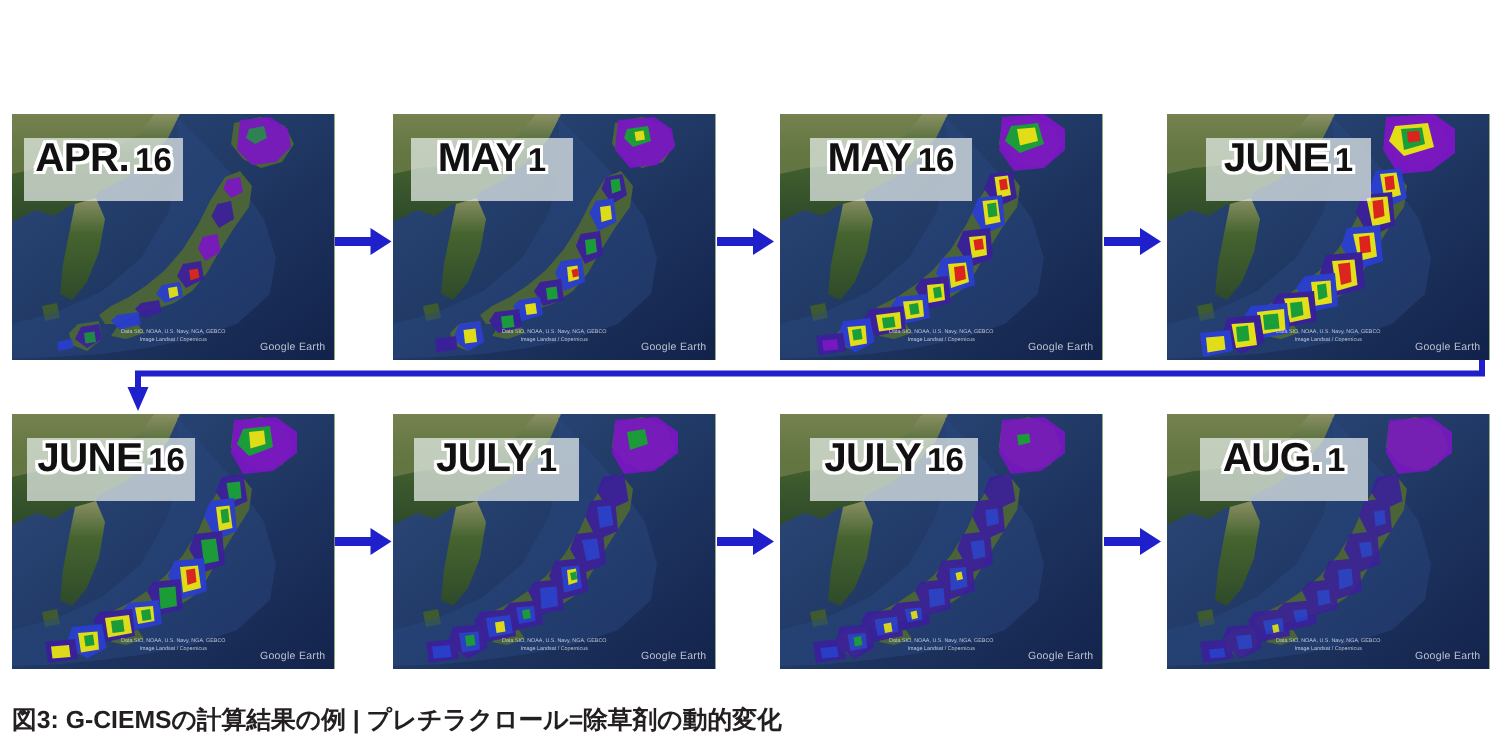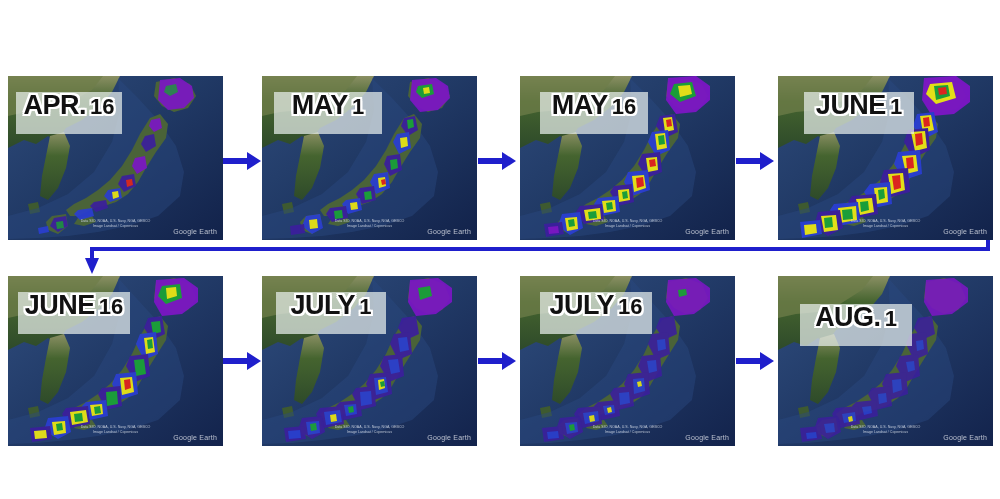--- a/index.html
+++ b/index.html
@@ -528,24 +528,25 @@
         <path d="M84,131 L93,130 L94,137 L86,139 Z" fill="#2a3ed0"></path>
         <path d="M58,132 L80,130 L82,148 L62,152 L54,138 Z" fill="#3b1f9c"></path>
         <path d="M64,138 L77,136 L78,145 L66,147 Z" fill="#2a3ed0"></path>
         <path d="M70,141 L74,140 L75,145 L71,146 Z" fill="#e8e317"></path>
         <path d="M40,142 L60,140 L63,156 L50,163 L36,154 Z" fill="#3b1f9c"></path>
         <path d="M46,148 L56,147 L57,156 L48,157 Z" fill="#2a3ed0"></path>
         <path d="M22,152 L42,150 L44,163 L24,166 Z" fill="#3b1f9c"></path>
         <path d="M28,157 L38,156 L39,162 L29,163 Z" fill="#2a3ed0"></path>
       </g>
     </svg>
-    <div class="date-plate" style="left:22px;top:28px;width:112px;height:42px;">
+    <div class="date-plate" style="left:22px;top:16px;width:112px;height:42px;">
       <span class="date-main">AUG.</span>
       <span class="date-day">1</span>
     </div>
     <div class="ge-attrib">
       <span>Data SIO, NOAA, U.S. Navy, NGA, GEBCO</span><br><span>Image Landsat / Copernicus</span>
     </div>
     <div class="ge-logo">Google Earth</div>
   </div>
 
+  <div class="caption">図3: G-CIEMSの計算結果の例 | プレチラクロール=除草剤の動的変化</div>
 
 </div>
 
 </body></html>

